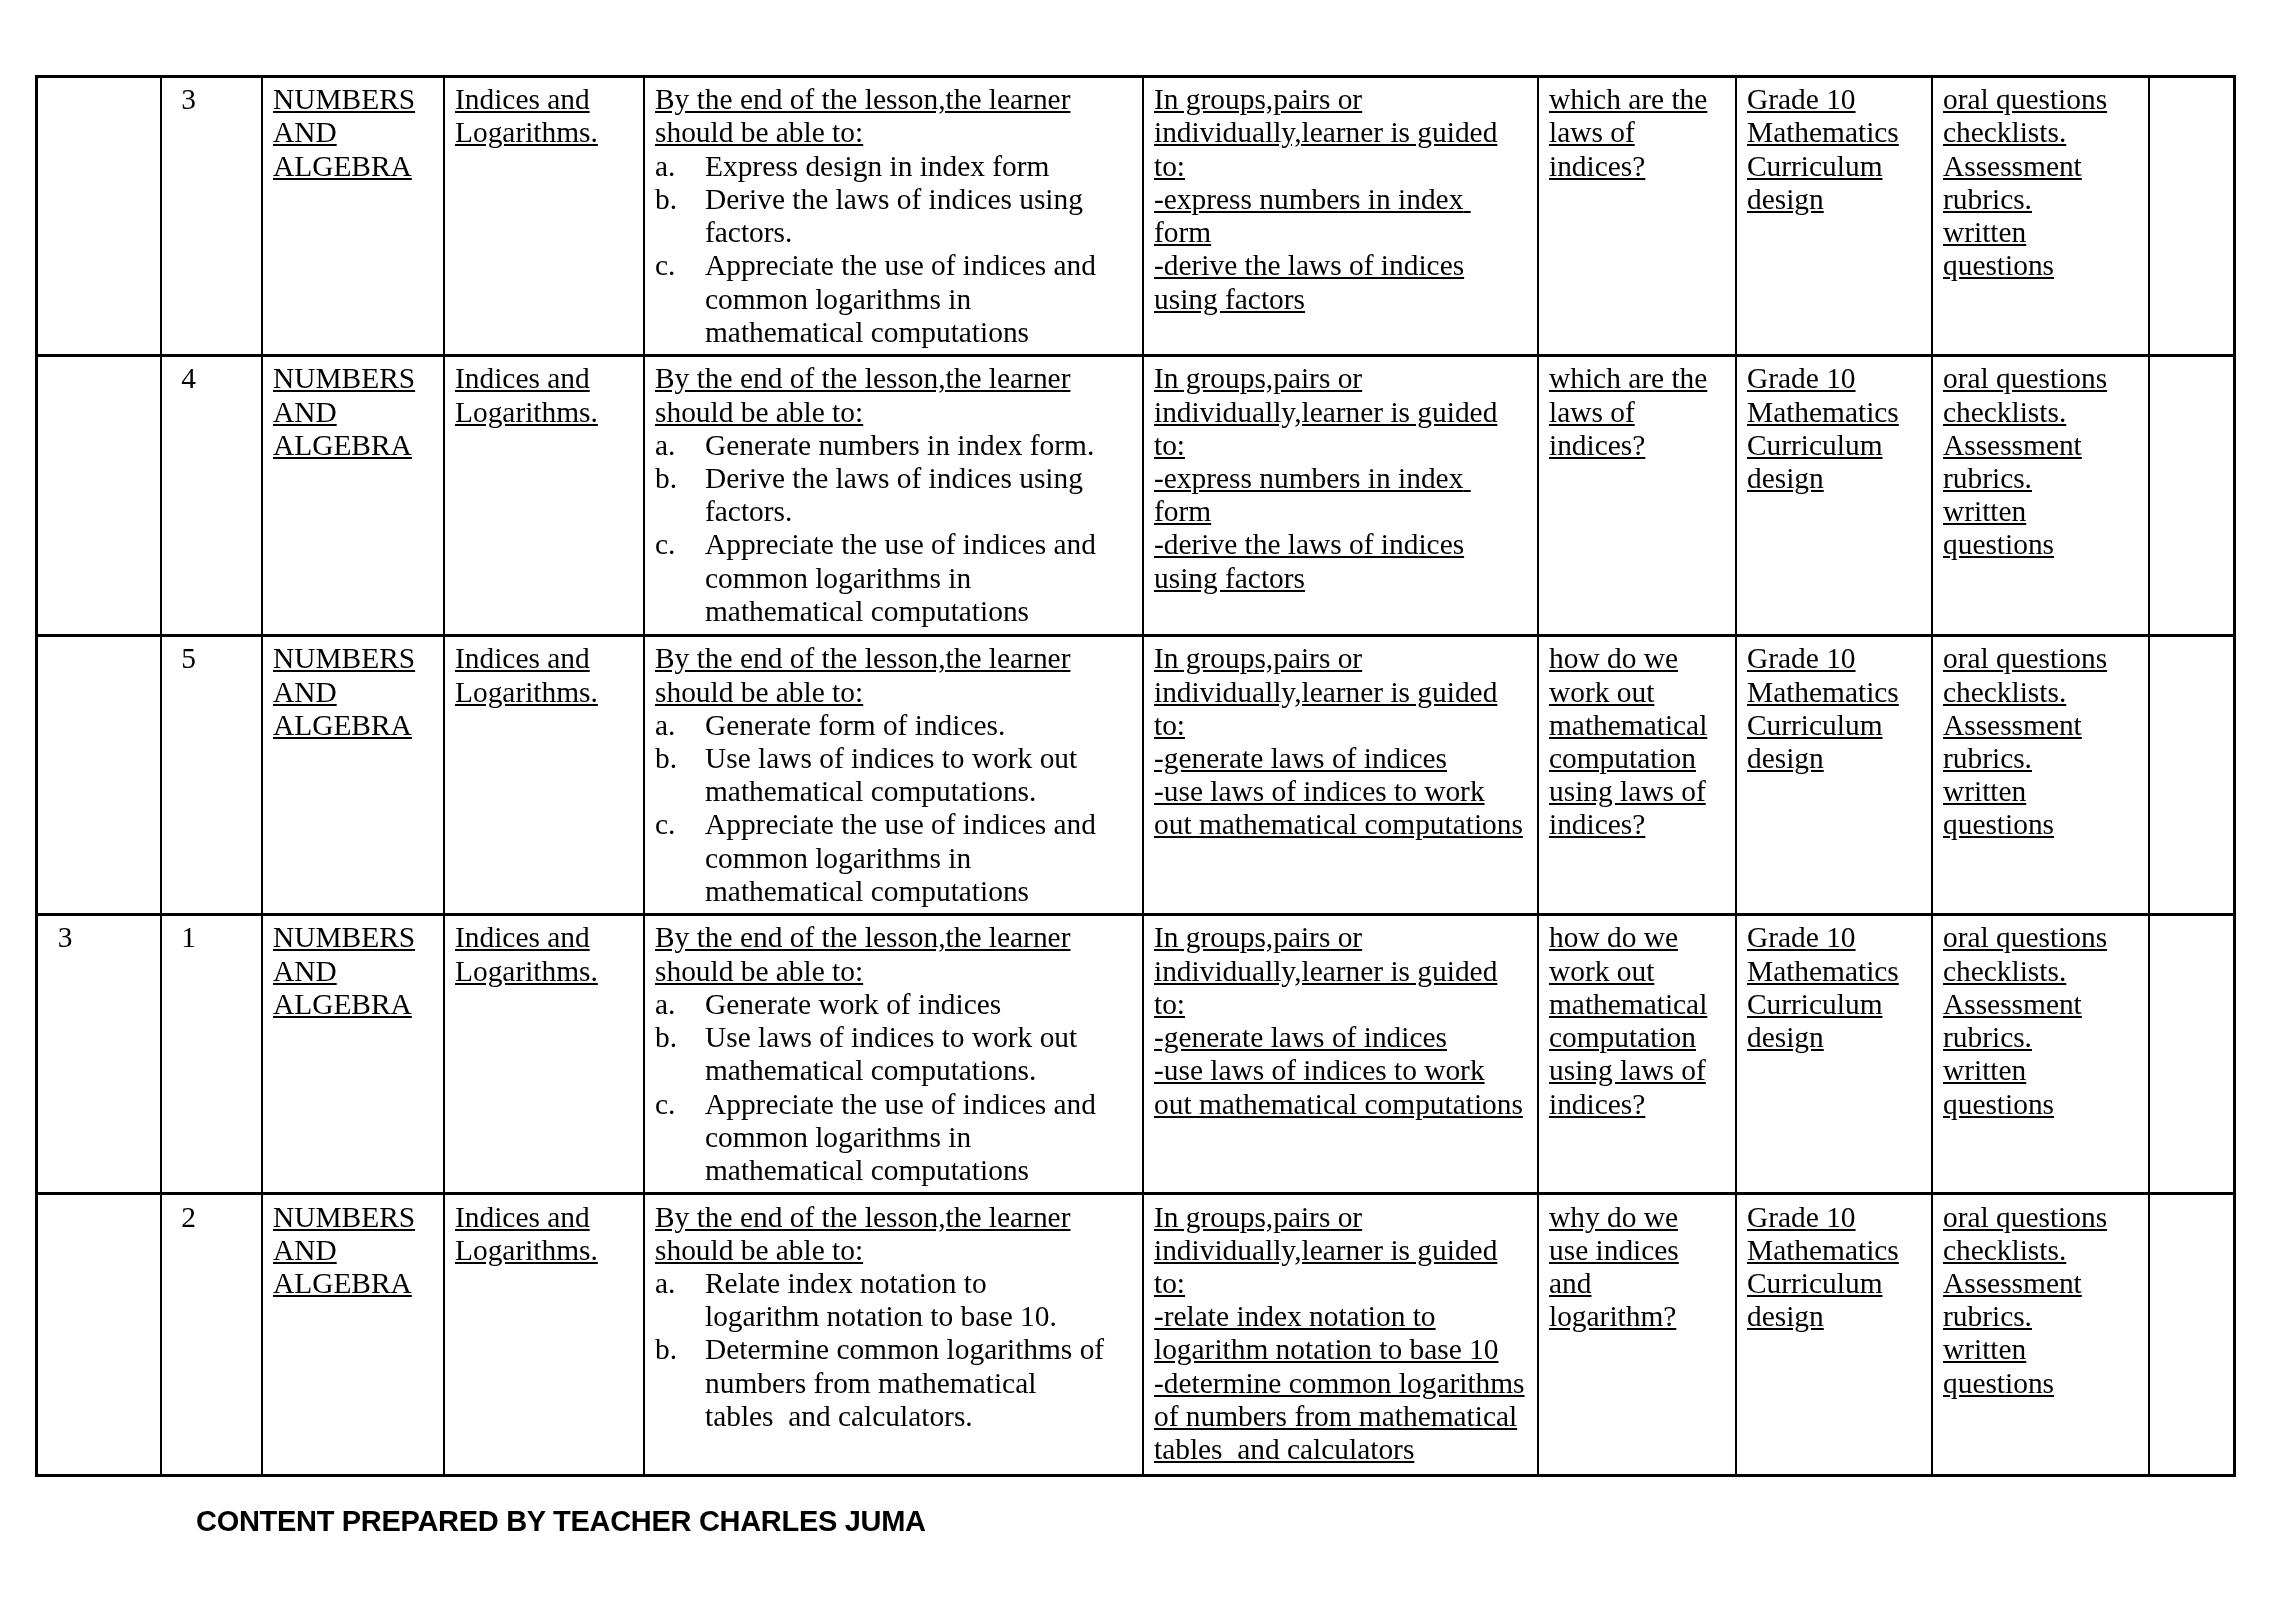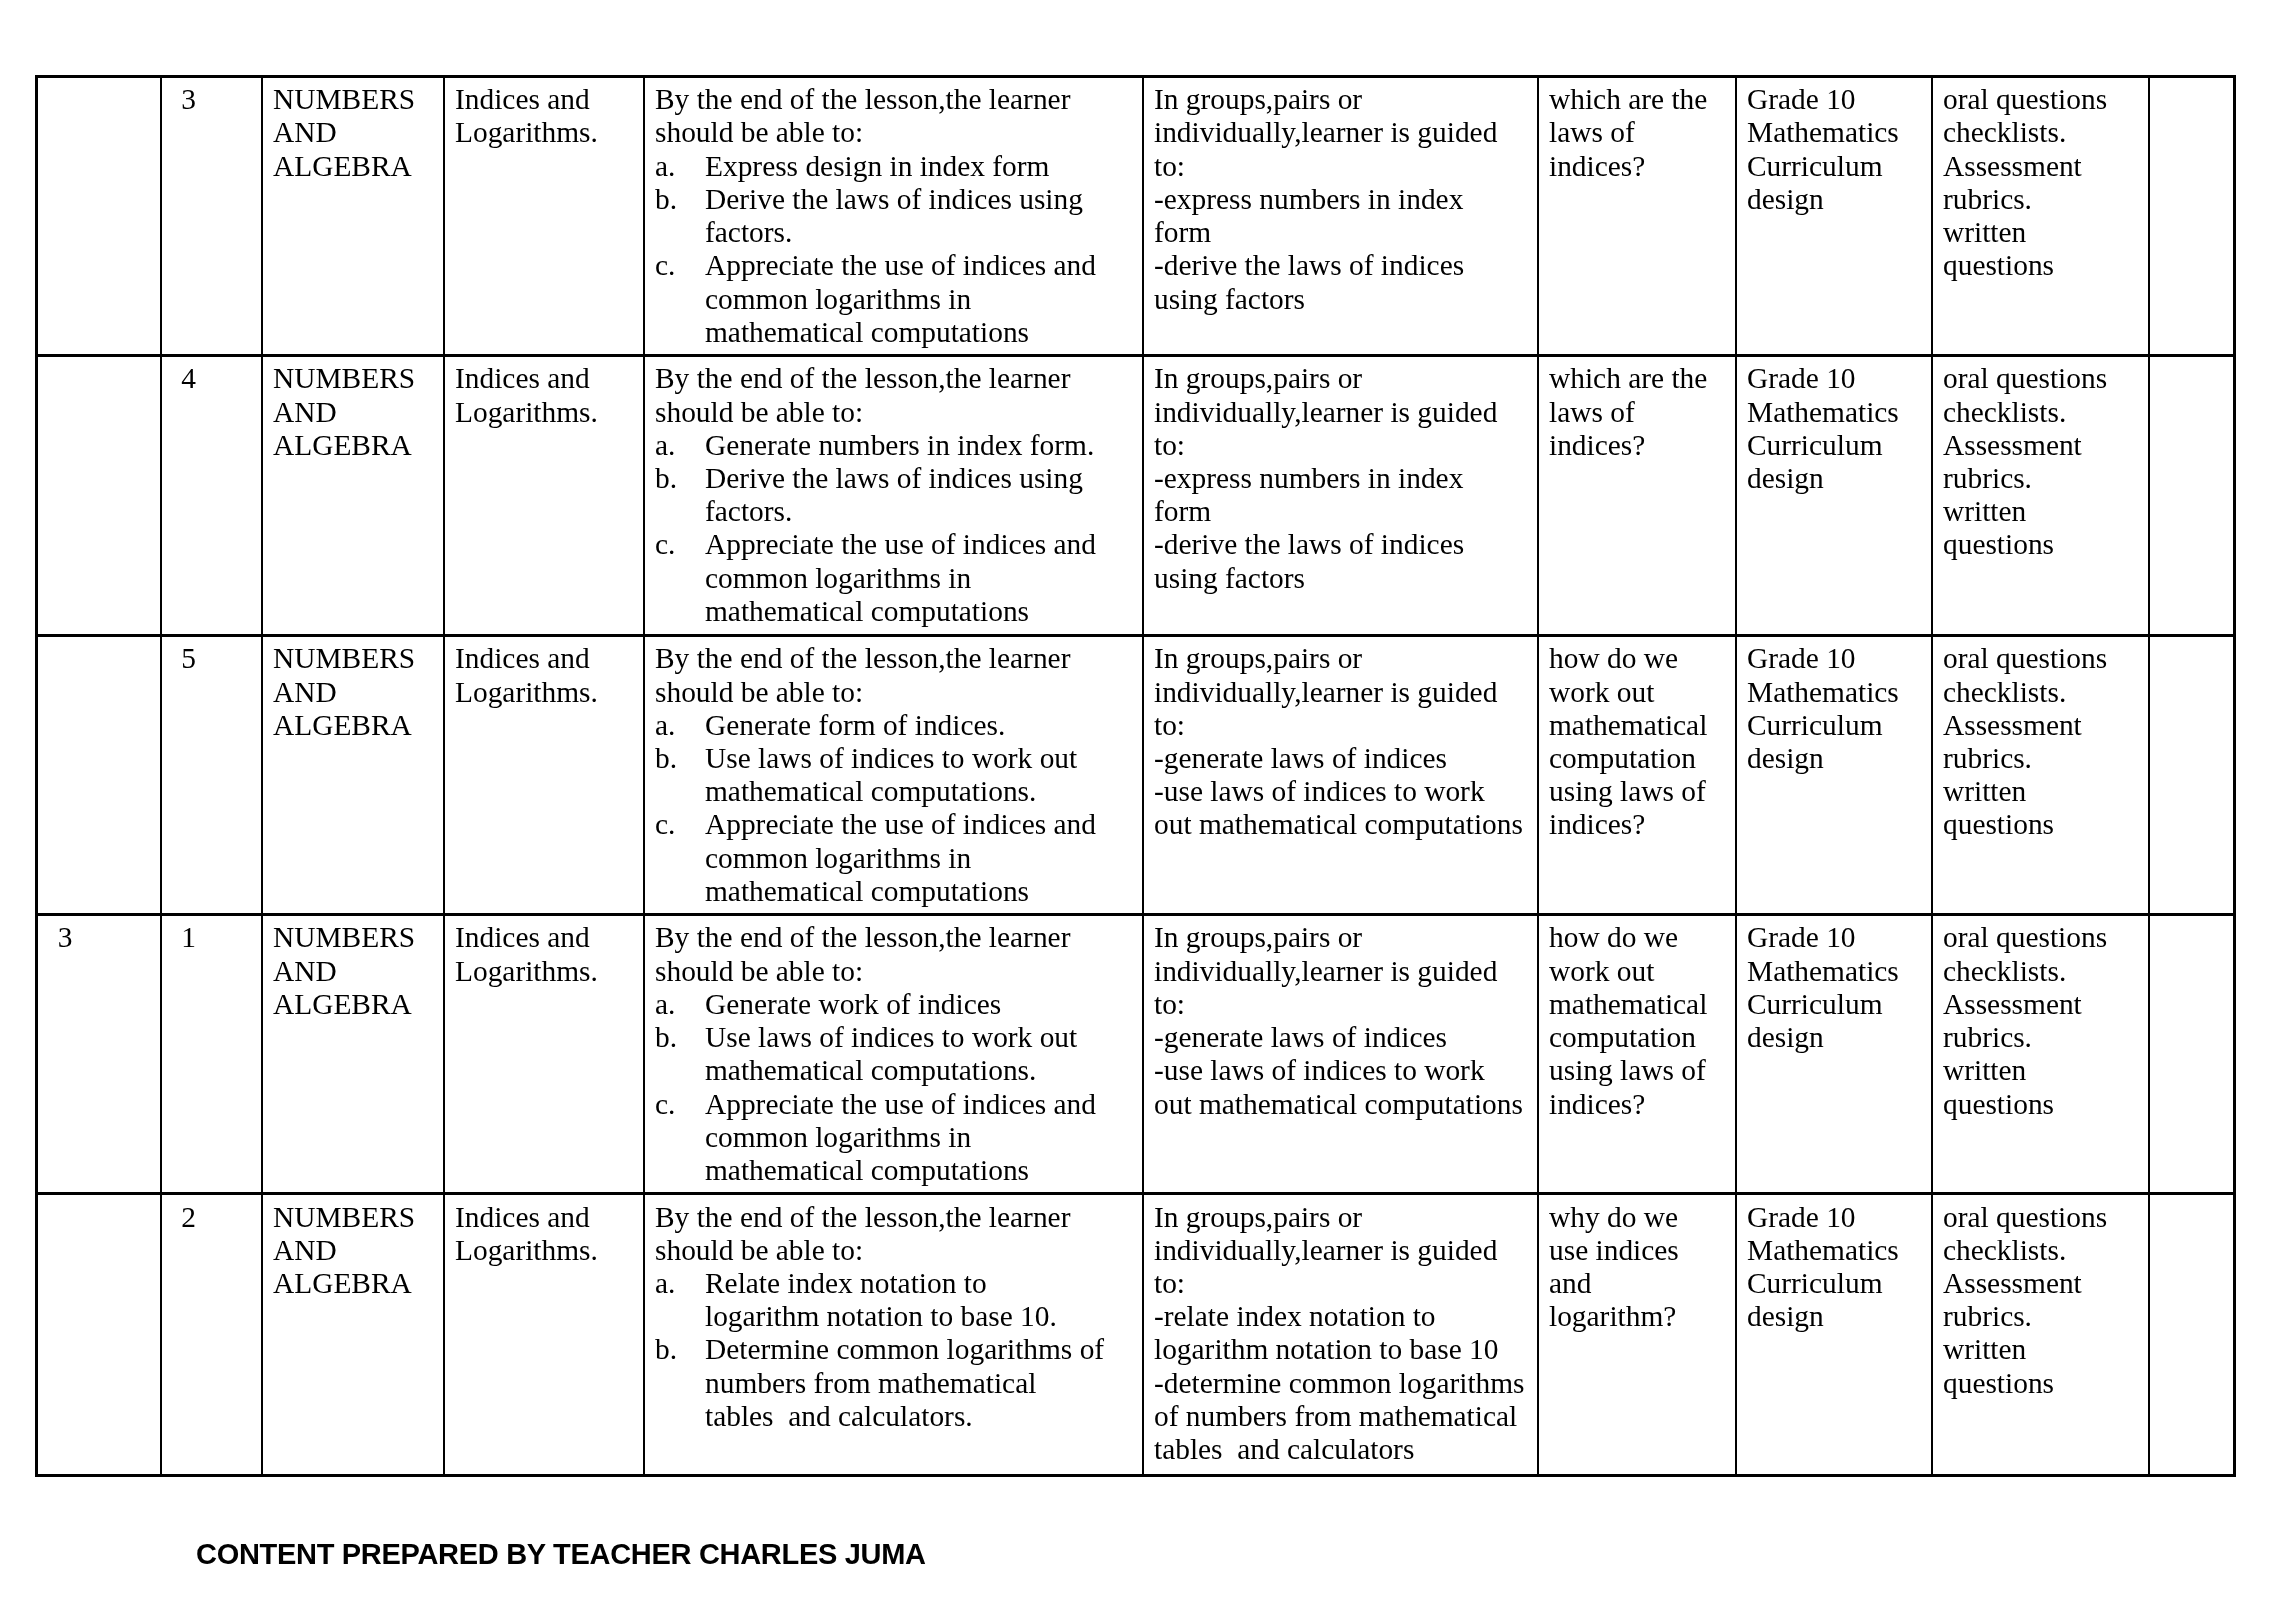--- a/index.html
+++ b/index.html
@@ -28,35 +28,34 @@
     border-bottom-width: 3.3px;
     vertical-align: top;
     padding: 5.2px 9.2px 5.2px 10.5px;
     overflow: hidden;
   }
   tr.r1 { height: 275px; }
   tr.r2 { height: 280px; }
   tr.r3 { height: 275px; }
   tr.r4 { height: 278px; }
   tr.r5 { height: 282px; }
-  .pre { white-space: pre-wrap; }
+  .pre { white-space: pre-wrap; text-decoration: underline; }
   .num { padding-left: 9.2px; }
   .li { display: flex; align-items: flex-start; }
   .li .lbl { flex: 0 0 50px; }
   .li .txt { flex: 1; white-space: pre-wrap; }
   .footer {
     position: absolute;
     left: 196px;
     top: 1505px;
     font-family: "Liberation Sans", "DejaVu Sans", sans-serif;
     font-weight: 700;
     font-size: 29px;
     letter-spacing: -0.3px;
     white-space: nowrap;
-    margin-top: 33px;
   }
 </style>
 </head>
 <body>
 
 <table class="scheme">
   <colgroup>
     <col style="width:124px">
       <col style="width:101px">
       <col style="width:182px">

